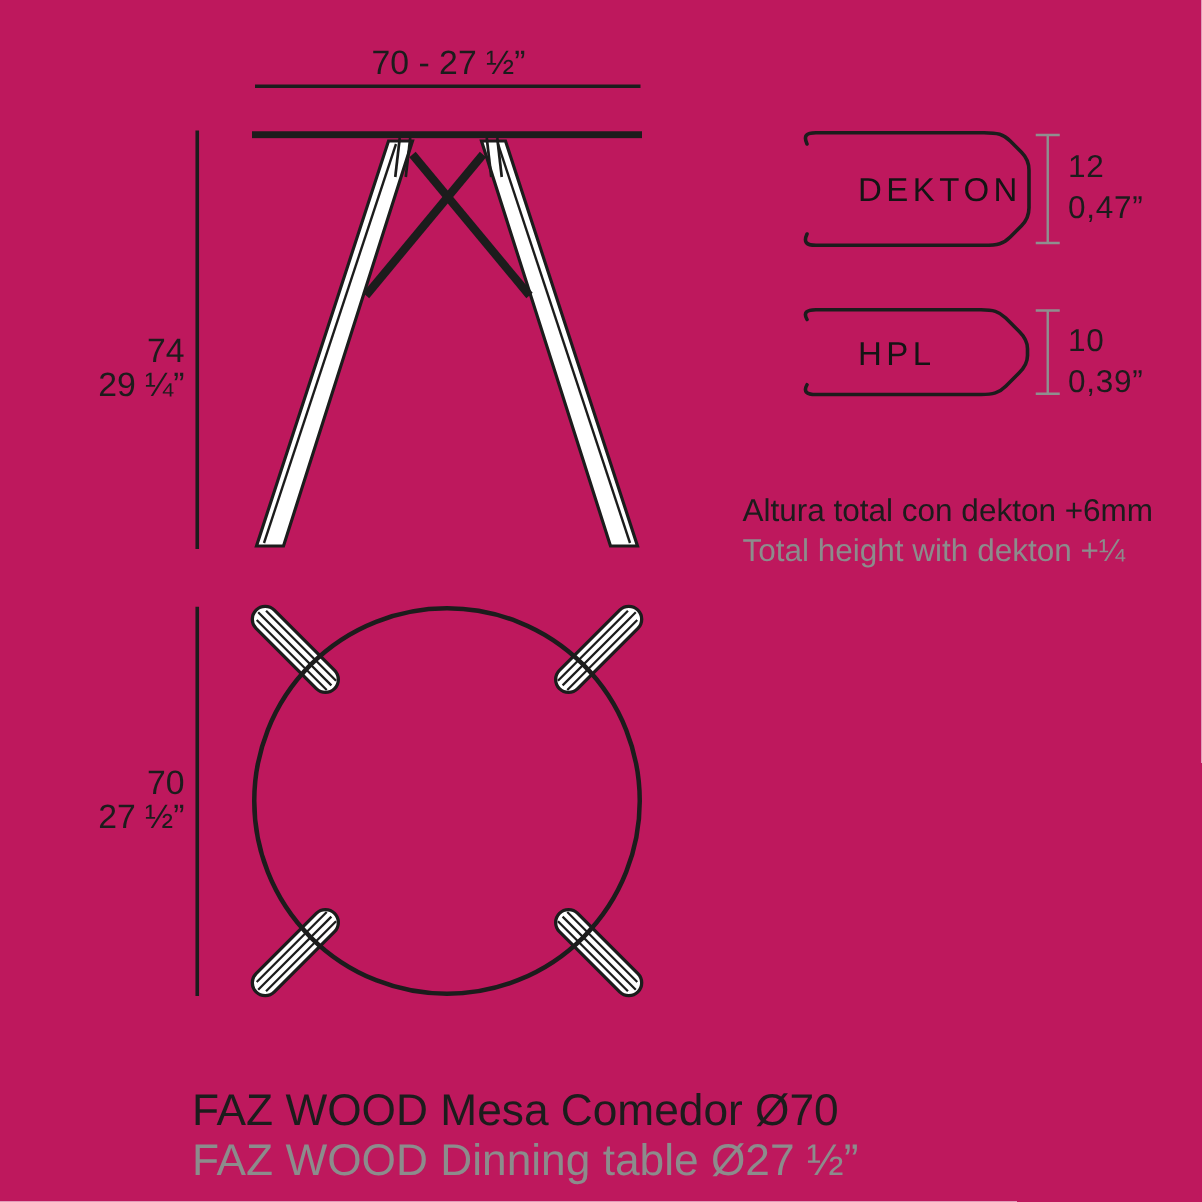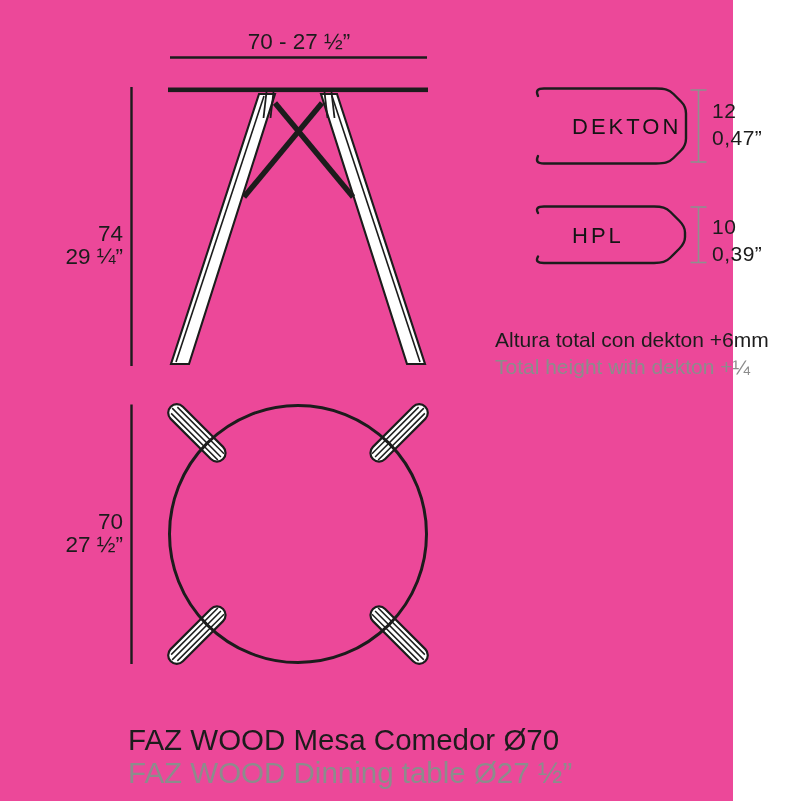--- a/index.html
+++ b/index.html
@@ -5,23 +5,23 @@
   html, body {
     margin: 0;
     padding: 0;
     background: #ffffff;
     width: 801px;
     height: 801px;
     overflow: hidden;
   }
   .stage {
     position: relative;
-    width: 733px;
+    width: 801px;
     height: 801px;
-    background: #ec4899;
+    background: #be185d;
   }
   svg { display: block; }
 
   .t {
     font-family: "Liberation Sans", sans-serif;
     fill: #1c1c1c;
   }
   .dim       { font-size: 22.5px; }
   .badge-label { font-size: 22px; letter-spacing: 3px; fill: #141414; }
   .thick-label { font-size: 21px; letter-spacing: 0.5px; }

